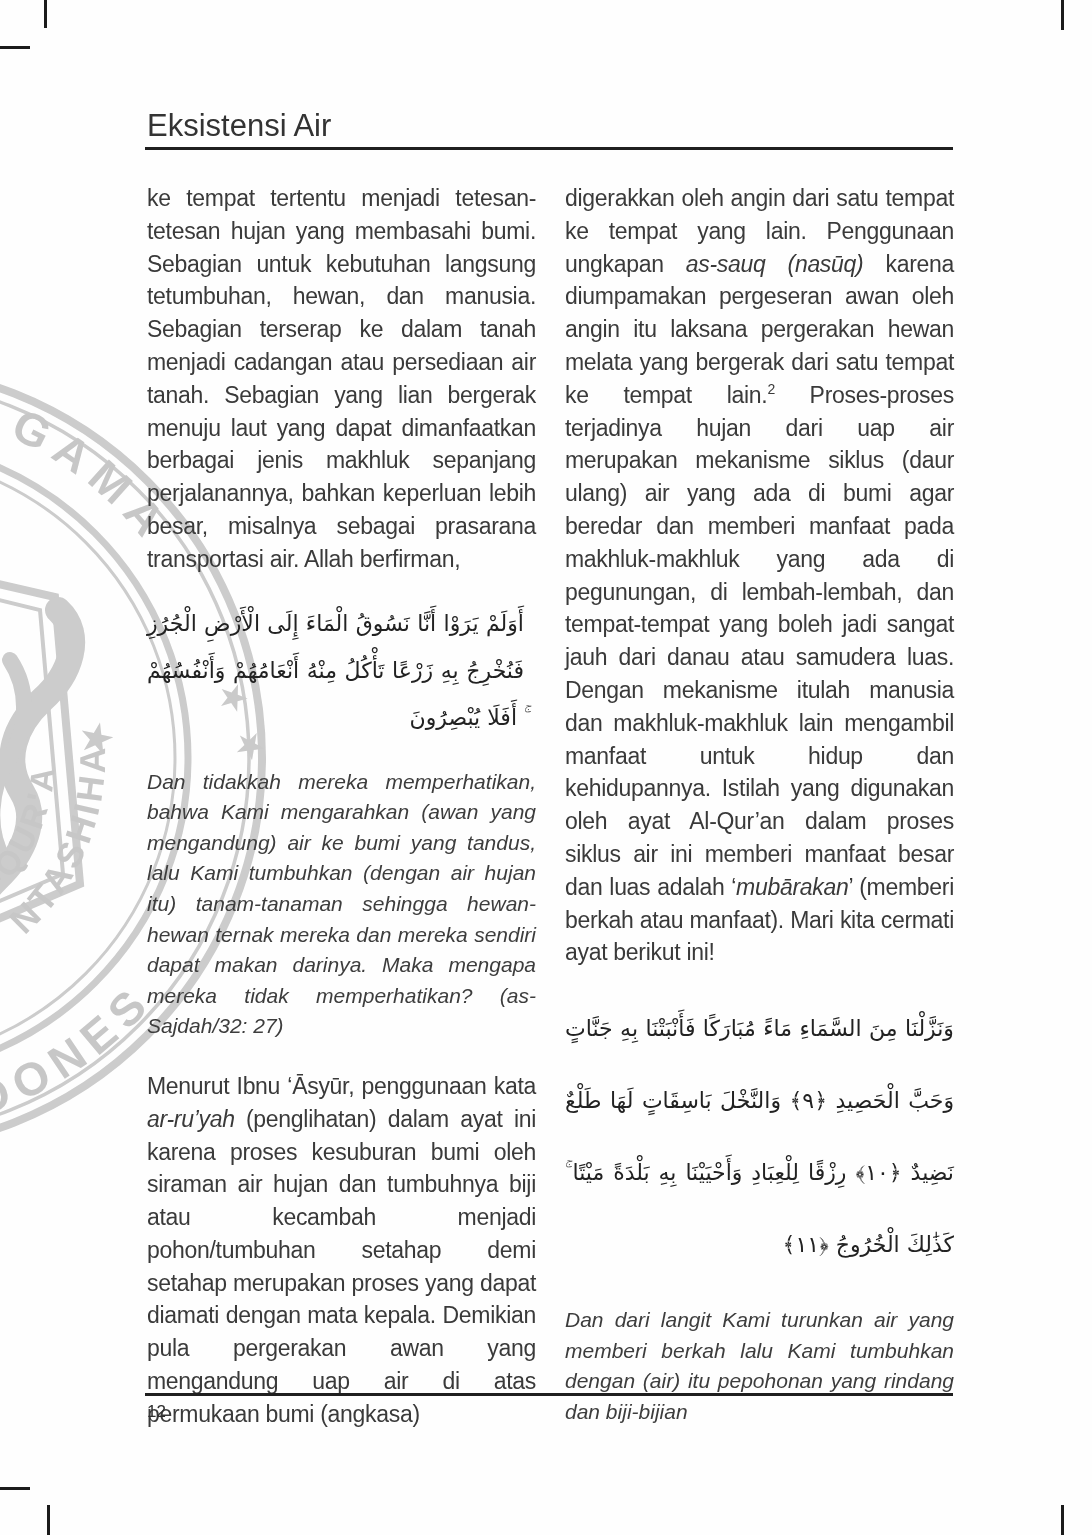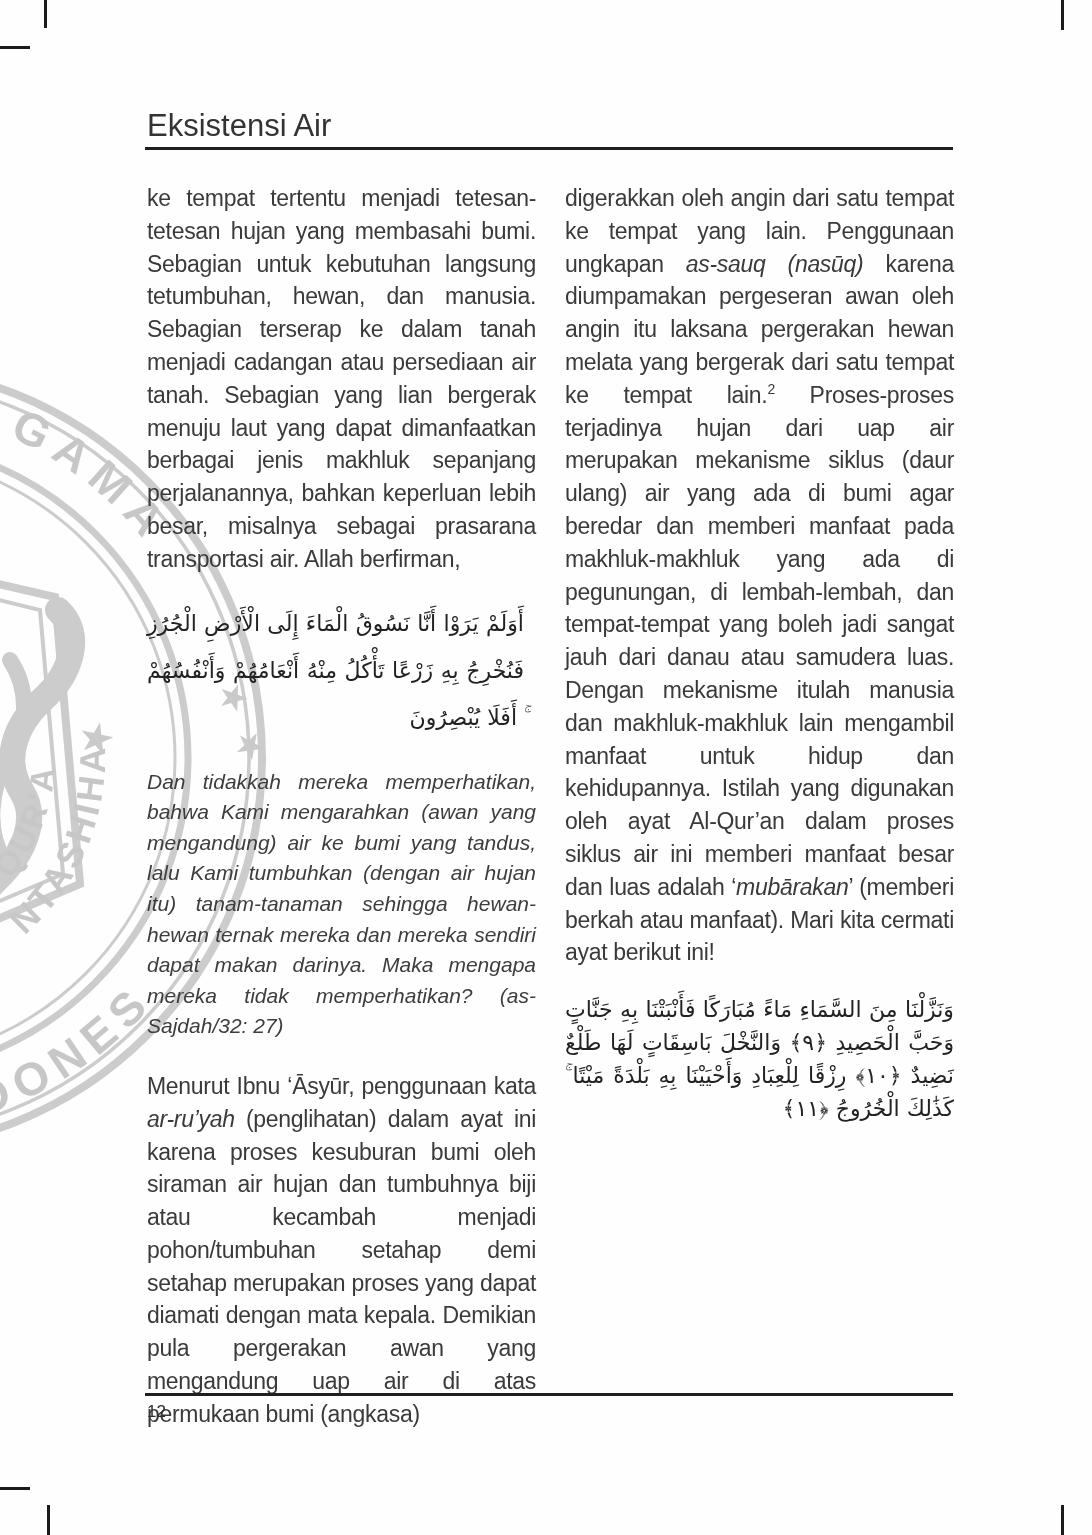--- a/index.html
+++ b/index.html
@@ -44,21 +44,21 @@
   .body-par i{font-style:italic;}
   sup.fn{font-size:14px;vertical-align:super;line-height:0;}
   .arabic{
     font-family:"DejaVu Sans",sans-serif;
     direction:rtl;
     text-align:justify;text-align-last:right;
     font-size:22px;line-height:47px;
     color:#222;
     margin:14px 12px 26px 0;
   }
-  .arabic-2{line-height:33px;margin:10px 0 24px 0;}
+  .arabic-2{line-height:72px;margin:10px 0 24px 0;}
   .translation{
     margin:12px 0 28px 0;
     font-size:21px;line-height:30.6px;
     font-style:italic;
     text-align:justify;
     color:#3d3d3d;
   }
   .translation-last{margin-bottom:0;}
   
   .watermark{
@@ -133,20 +133,21 @@
       <p class="translation">Dan tidakkah mereka memperhatikan, bahwa Kami mengarahkan (awan yang mengandung) air ke bumi yang tandus, lalu Kami tumbuhkan (dengan air hujan itu) tanam-tanaman sehingga hewan-hewan ternak mereka dan mereka sendiri dapat makan darinya. Maka mengapa mereka tidak memperhatikan? (as-Sajdah/32: 27)</p>
 
       <p class="body-par"><span>Menurut Ibnu ‘Āsyūr, penggunaan kata </span><i>ar-ru’yah</i><span> (penglihatan) dalam ayat ini karena proses kesuburan bumi oleh siraman air hujan dan tumbuhnya biji atau kecambah menjadi pohon/tumbuhan setahap demi setahap merupakan proses yang dapat diamati dengan mata kepala. Demikian pula pergerakan awan yang mengandung uap air di atas permukaan bumi (angkasa)</span></p>
     </div>
 
     <div class="col col-right">
       <p class="body-par"><span>digerakkan oleh angin dari satu tempat ke tempat yang lain. Penggunaan ungkapan </span><i>as-sauq</i><span> </span><i>(nasūq)</i><span> karena diumpamakan pergeseran awan oleh angin itu laksana pergerakan hewan melata yang bergerak dari satu tempat ke tempat lain.</span><sup class="fn">2</sup><span> Proses-proses terjadinya hujan dari uap air merupakan mekanisme siklus (daur ulang) air yang ada di bumi agar beredar dan memberi manfaat pada makhluk-makhluk yang ada di pegunungan, di lembah-lembah, dan tempat-tempat yang boleh jadi sangat jauh dari danau atau samudera luas. Dengan mekanisme itulah manusia dan makhluk-makhluk lain mengambil manfaat untuk hidup dan kehidupannya. Istilah yang digunakan oleh ayat Al-Qur’an dalam proses siklus air ini memberi manfaat besar dan luas adalah ‘</span><i>mubārakan</i><span>’ (memberi berkah atau manfaat). Mari kita cermati ayat berikut ini!</span></p>
 
       <div class="arabic arabic-2">وَنَزَّلْنَا مِنَ السَّمَاءِ مَاءً مُبَارَكًا فَأَنْبَتْنَا بِهِ جَنَّاتٍ وَحَبَّ الْحَصِيدِ ﴿٩﴾ وَالنَّخْلَ بَاسِقَاتٍ لَهَا طَلْعٌ نَضِيدٌ ﴿١٠﴾ رِزْقًا لِلْعِبَادِ وَأَحْيَيْنَا بِهِ بَلْدَةً مَيْتًا ۚ كَذَٰلِكَ الْخُرُوجُ ﴿١١﴾</div>
 
+      <p class="translation translation-last">Dan dari langit Kami turunkan air yang memberi berkah lalu Kami tumbuhkan dengan (air) itu pepohonan yang rindang dan biji-bijian</p>
     </div>
 
   </div>
 
   <div class="footer-rule"></div>
   <div class="page-number">12</div>
 
 </div>
 
 </body></html>

